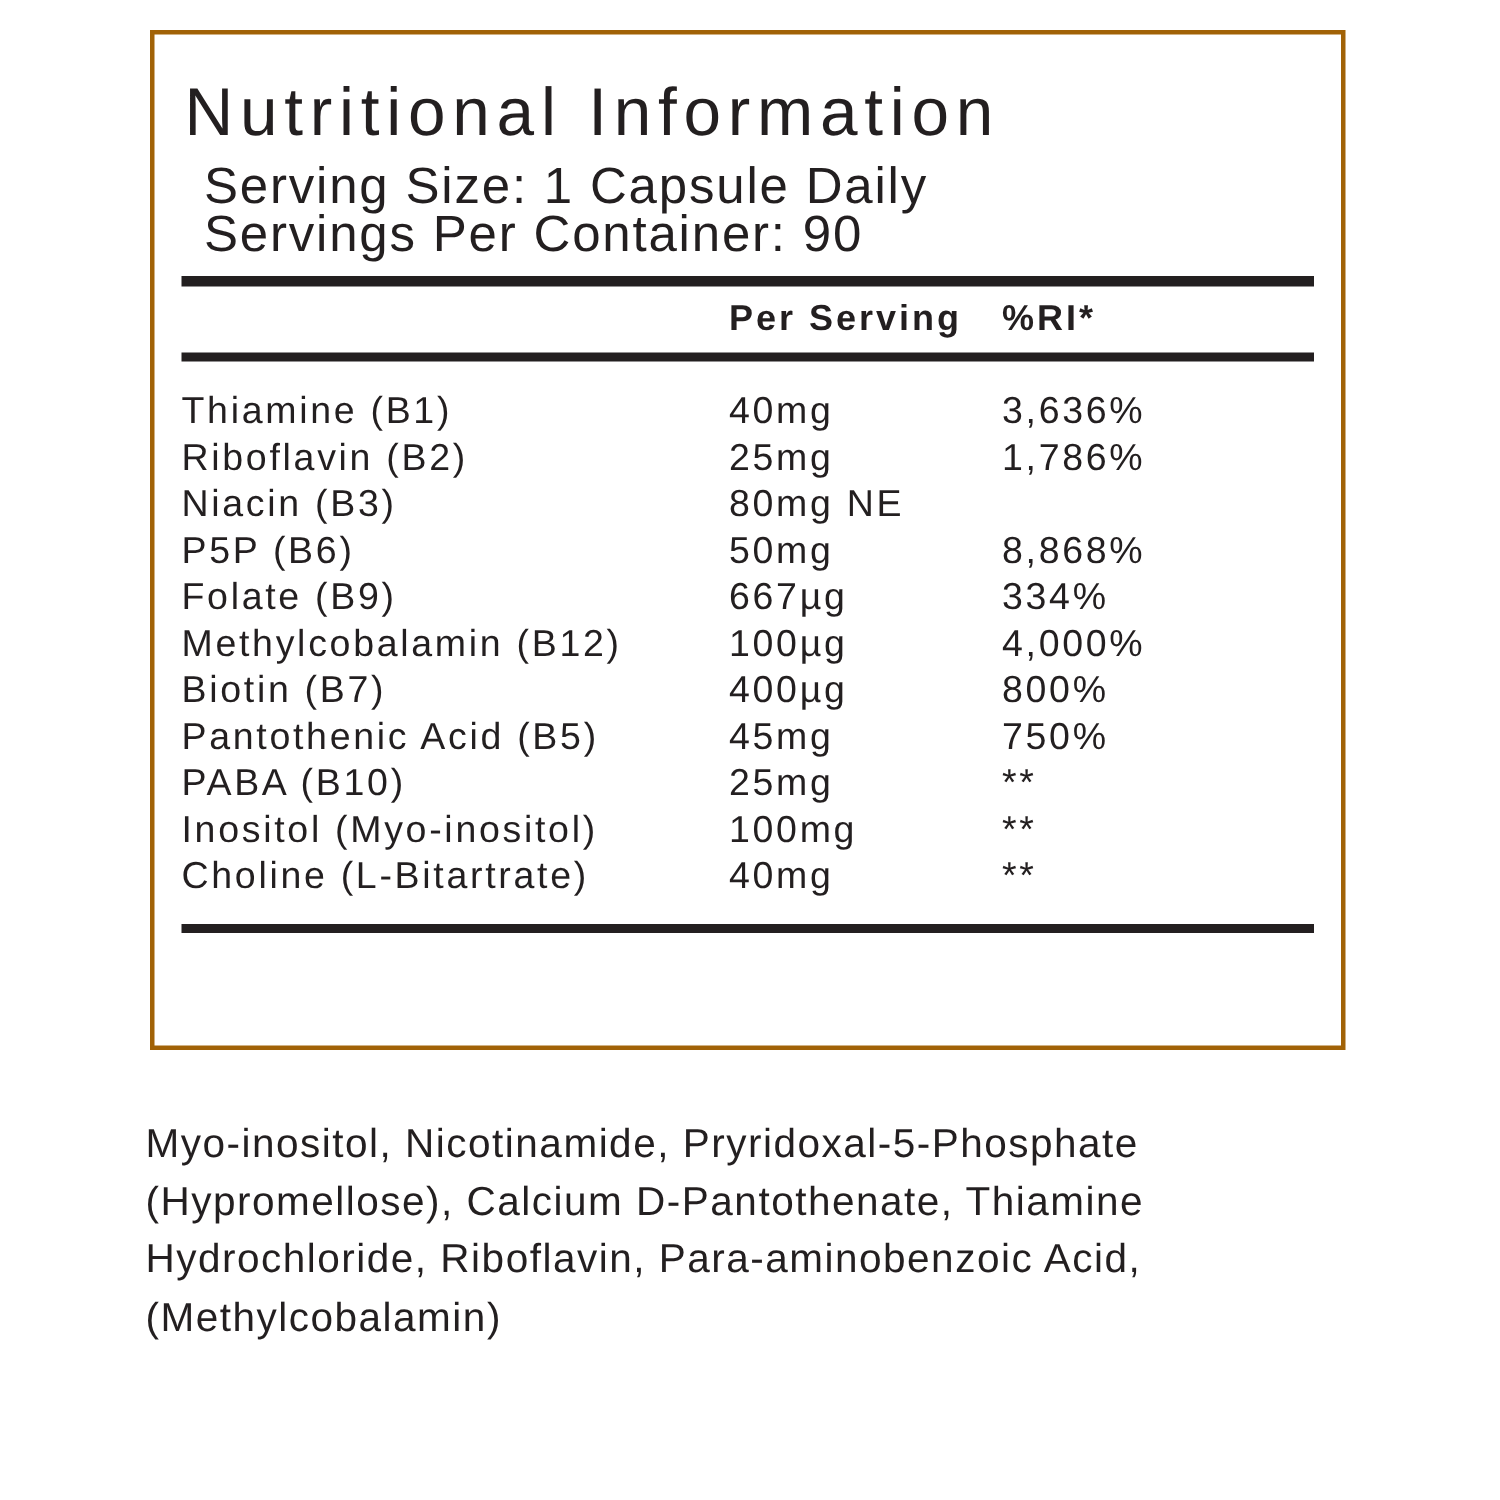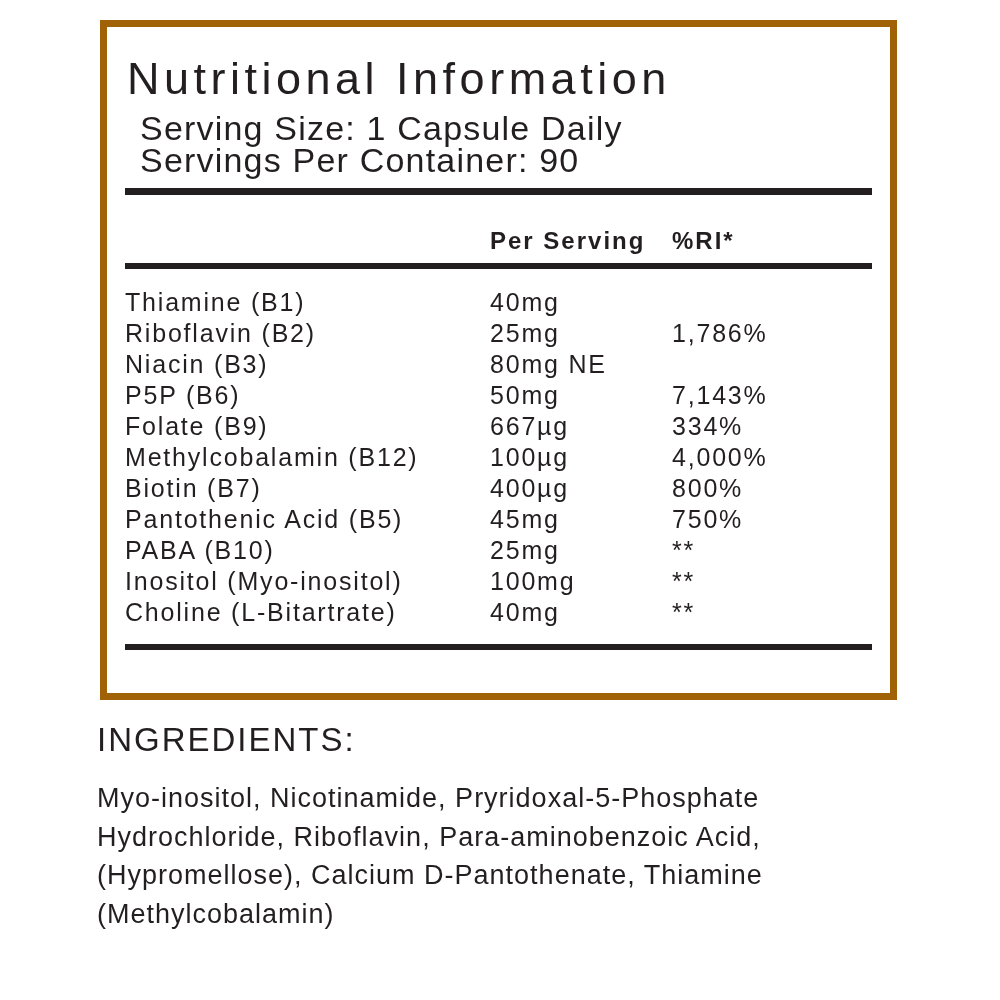--- a/index.html
+++ b/index.html
@@ -18,21 +18,21 @@
     height: 1000px;
     background: #ffffff;
     overflow: hidden;
   }
   .nutrition-box {
     position: absolute;
     left: 100px;
     top: 20px;
     width: 797px;
     height: 680px;
-    border: 7px solid #a16207;
+    border: 3px solid #a16207;
     box-sizing: border-box;
     padding: 13px 18px 0 18px;
     background: #ffffff;
   }
   .nl-title {
     margin: 14px 0 0 2px;
     font-size: 45px;
     line-height: 50px;
     font-weight: 500;
     letter-spacing: 4.5px;
@@ -47,21 +47,21 @@
   }
   .rule { background: #231f20; width: 100%; }
   .rule-thick { height: 7px; margin-top: 12px; }
   .rule-med { height: 6px; }
   .grid-row {
     display: grid;
     grid-template-columns: 365px 182px 1fr;
     align-items: baseline;
   }
   .col-headers {
-    padding: 32px 0 8px 0;
+    padding: 8px 0 8px 0;
     font-weight: 700;
     font-size: 24px;
     letter-spacing: 2px;
   }
   .nl-table { margin-top: 18px; }
   .nl-table .grid-row {
     font-size: 25px;
     line-height: 31px;
     letter-spacing: 1.8px;
     white-space: nowrap;
@@ -113,34 +113,35 @@
       <span>Per Serving</span>
       <span>%RI*</span>
     </div>
 
     <div class="rule rule-med"></div>
 
     <div class="nl-table">
       <div class="grid-row">
         <span>Thiamine (B1)</span>
         <span>40mg</span>
+        <span>3,636%</span>
       </div>
       <div class="grid-row">
         <span>Riboflavin (B2)</span>
         <span>25mg</span>
         <span>1,786%</span>
       </div>
       <div class="grid-row">
         <span>Niacin (B3)</span>
         <span>80mg NE</span>
       </div>
       <div class="grid-row">
         <span>P5P (B6)</span>
         <span>50mg</span>
-        <span>7,143%</span>
+        <span>8,868%</span>
       </div>
       <div class="grid-row">
         <span>Folate (B9)</span>
         <span>667µg</span>
         <span>334%</span>
       </div>
       <div class="grid-row">
         <span>Methylcobalamin (B12)</span>
         <span>100µg</span>
         <span>4,000%</span>
@@ -171,22 +172,21 @@
         <span>**</span>
       </div>
     </div>
 
     <div class="rule rule-med rule-foot"></div>
 
 
   </div>
 
   <div class="ingredients">
-    <div class="ing-heading">INGREDIENTS:</div>
     <div class="ing-text">
       <div>Myo-inositol, Nicotinamide, Pryridoxal-5-Phosphate</div>
+      <div>(Hypromellose), Calcium D-Pantothenate, Thiamine</div>
       <div>Hydrochloride, Riboflavin, Para-aminobenzoic Acid,</div>
-      <div>(Hypromellose), Calcium D-Pantothenate, Thiamine</div>
       <div>(Methylcobalamin)</div>
     </div>
   </div>
 
 </div>
 
 </body></html>

